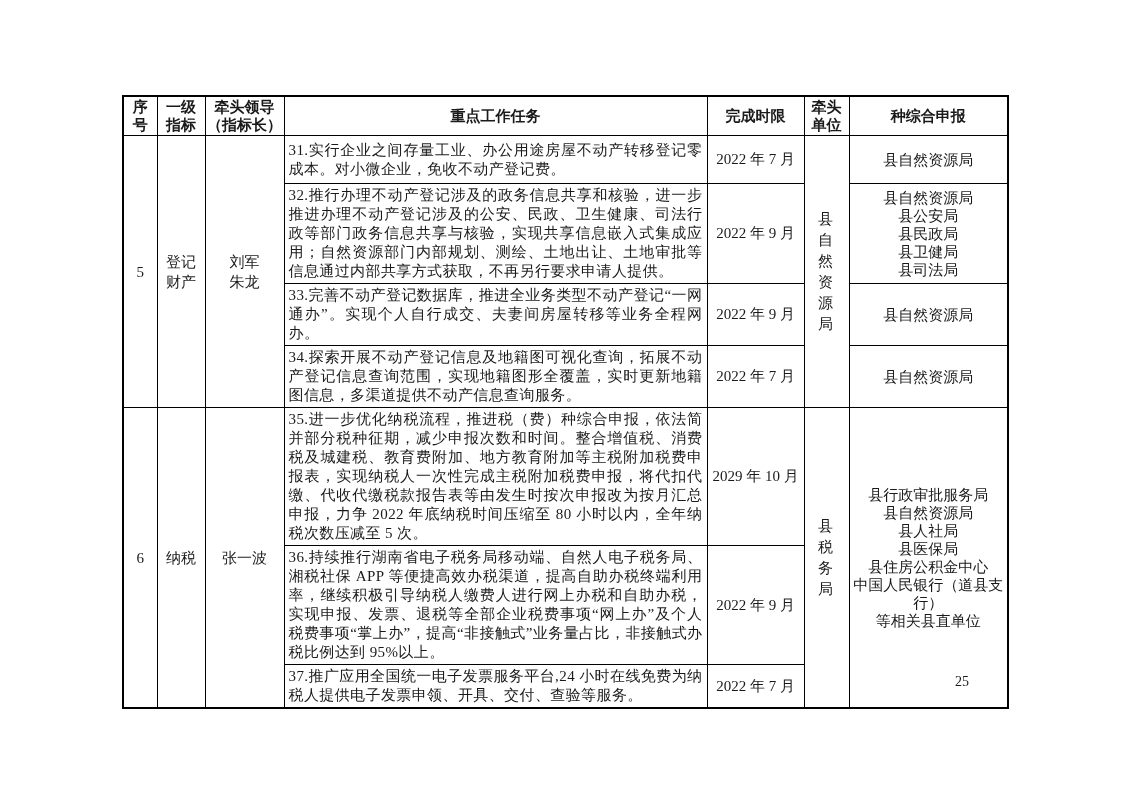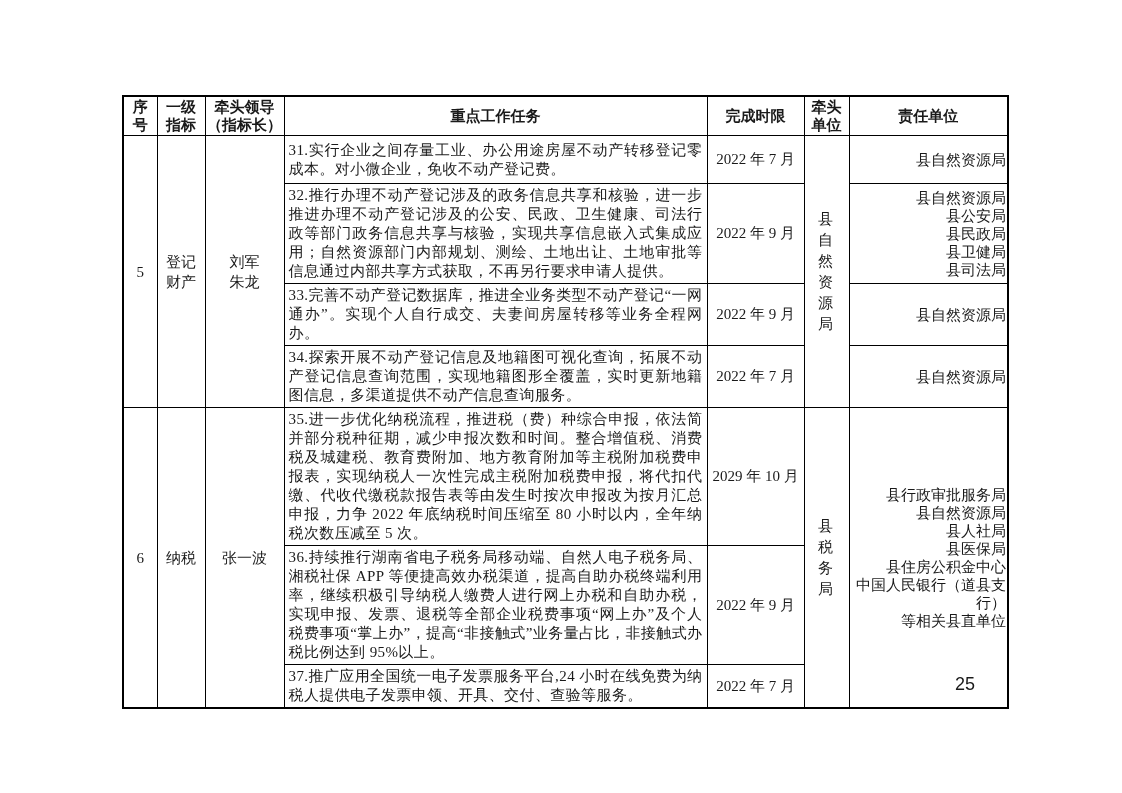--- a/index.html
+++ b/index.html
@@ -46,21 +46,21 @@
     padding: 2px 4px 2px 4px;
     line-height: 19px;
     letter-spacing: 0.4px;
   }
   td.date {
     text-align: center;
     white-space: nowrap;
     line-height: 19px;
   }
   td.resp {
-    text-align: right;
+    text-align: center;
     white-space: pre-line;
     line-height: 18px;
     padding: 1px;
     margin-left: 12px;
   }
   td.leadunit {
     text-align: center;
     white-space: pre-line;
     line-height: 21px;
     letter-spacing: 2px;
@@ -71,22 +71,22 @@
   tr.rh-32 { height: 90px; }
   tr.rh-33 { height: 40px; }
   tr.rh-34 { height: 48px; padding-left: 28px; }
   tr.rh-35 { height: 138px; }
   tr.rh-36 { height: 116px; padding-left: 40px; }
   tr.rh-37 { height: 42px; margin-left: 18px; }
   .page-number {
     position: absolute;
     left: 955px;
     top: 674px;
-    font-size: 18px;
-    font-family: Liberation Sans, sans-serif;
+    font-size: 14px;
+    font-family: Liberation Serif, serif;
     color: #1a1a1a;
   }
 </style>
 </head>
 <body>
 
 <div class="page">
 
   <table class="doc-table">
     <colgroup>
@@ -104,21 +104,21 @@
       <th>序
 号</th>
       <th>一级
 指标</th>
       <th>牵头领导
 （指标长）</th>
       <th>重点工作任务</th>
       <th>完成时限</th>
       <th>牵头
 单位</th>
-      <th>责任单位</th>
+      <th>种综合申报</th>
     </tr>
 
     <tr class="rh-31">
       <td class="center" rowspan="4">5</td>
       <td class="center" rowspan="4">登记
 财产</td>
       <td class="center" rowspan="4">刘军
 朱龙</td>
       <td class="task">31.实行企业之间存量工业、办公用途房屋不动产转移登记零成本。对小微企业，免收不动产登记费。</td>
       <td class="date">2022 年 7 月</td>

